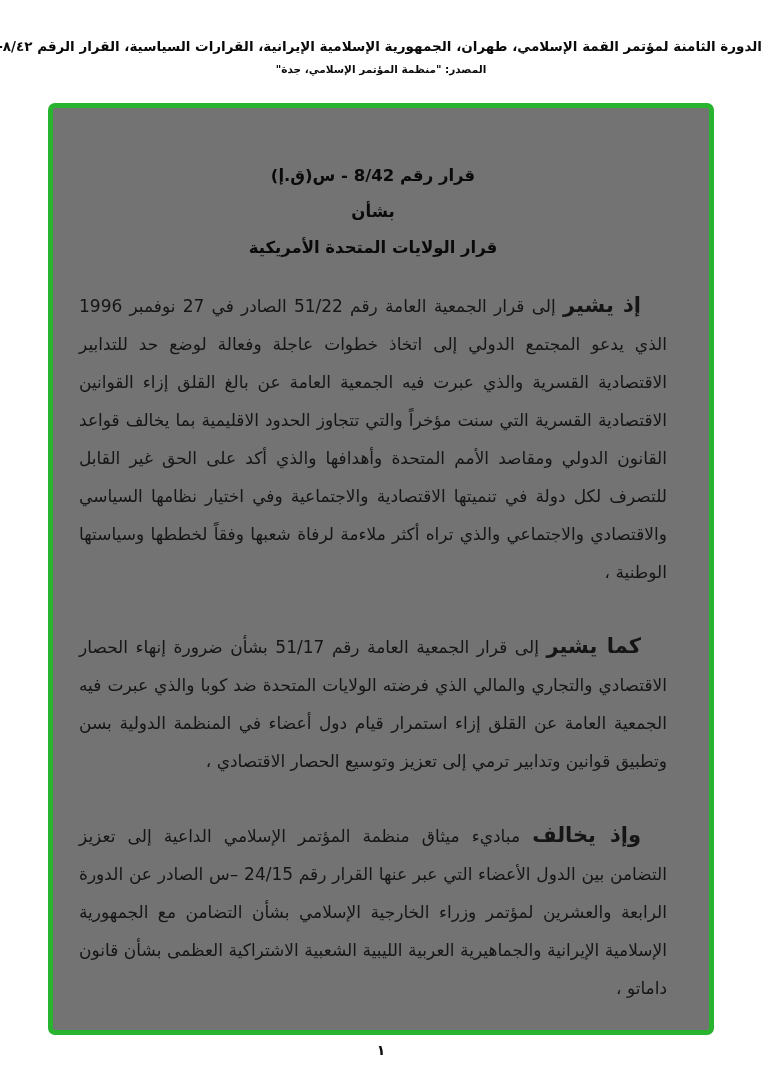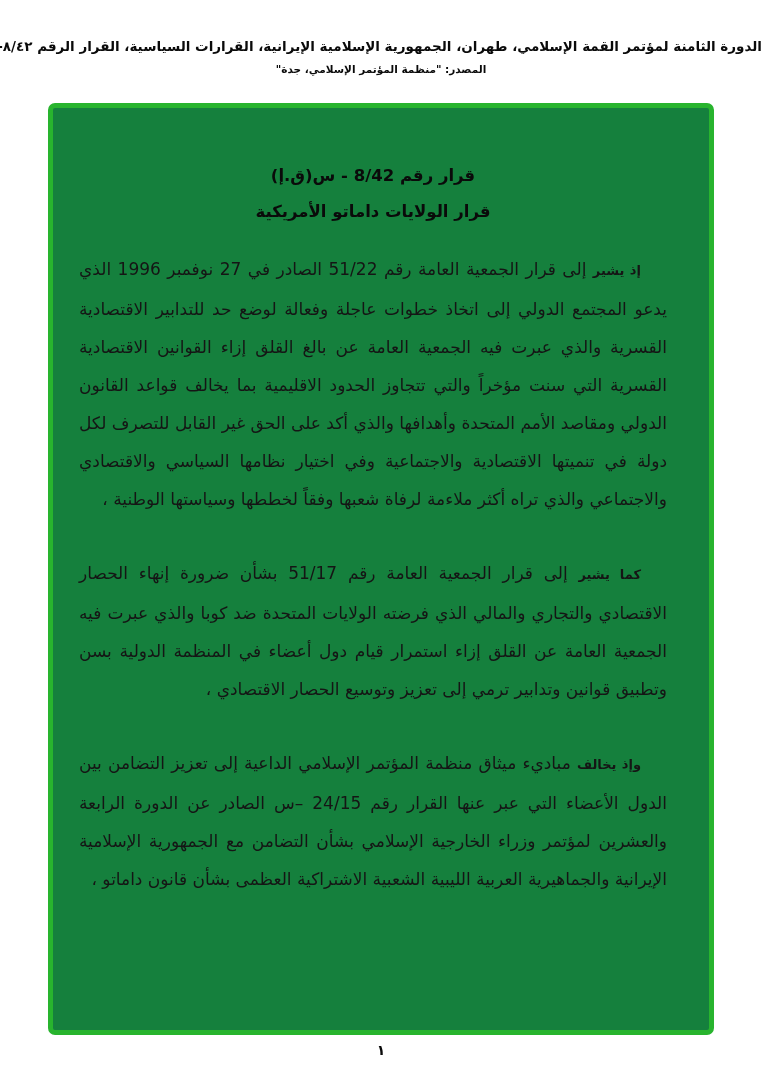--- a/index.html
+++ b/index.html
@@ -33,21 +33,21 @@
     font-size: 10.5px;
     font-weight: bold;
     color: #0a0a0a;
   }
   .frame {
     position: absolute;
     left: 48px; top: 103px;
     width: 666px; height: 932px;
     border: 5px solid #28b42e;
     border-radius: 7px;
-    background: #15803d;
+    background: #737373;
     padding: 50px 42px 16px 26px;
   }
   .title-block {
     direction: rtl;
     text-align: center;
     font-weight: bold;
     font-size: 16.5px;
     line-height: 36px;
     color: #0a0a0a;
   }
@@ -58,21 +58,21 @@
     line-height: 38px;
     text-align: justify;
     color: #151515;
   }
   .body-block p {
     margin-bottom: 36px;
     text-indent: 26px;
   }
   .body-block p .lead {
     font-weight: bold;
-    font-size: 13px;
+    font-size: 21px;
   }
   .page-number {
     position: absolute;
     left: 0; right: 0;
     top: 1042px;
     text-align: center;
     font-size: 14px;
     font-weight: bold;
     color: #0a0a0a;
   }
@@ -84,21 +84,22 @@
 
   <div class="doc-header">
     <div class="h1">الدورة الثامنة لمؤتمر القمة الإسلامي، طهران، الجمهورية الإسلامية الإيرانية، القرارات السياسية، القرار الرقم ٨/٤٢-س(ق.إ)</div>
     <div class="h2">المصدر:  "منظمة المؤتمر الإسلامي، جدة"</div>
   </div>
 
   <div class="frame">
 
     <div class="title-block">
       <div>قرار رقم 8/42 - س(ق.إ)</div>
-      <div>قرار الولايات داماتو الأمريكية</div>
+      <div>بشأن</div>
+      <div>قرار الولايات المتحدة الأمريكية</div>
     </div>
 
     <div class="body-block">
       <p><span class="lead">إذ يشير</span><span> إلى قرار الجمعية العامة رقم 51/22 الصادر في 27 نوفمبر 1996 الذي يدعو المجتمع الدولي إلى اتخاذ خطوات عاجلة وفعالة لوضع حد للتدابير الاقتصادية القسرية والذي عبرت فيه الجمعية العامة عن بالغ القلق إزاء القوانين الاقتصادية القسرية التي سنت مؤخراً والتي تتجاوز الحدود الاقليمية بما يخالف قواعد القانون الدولي ومقاصد الأمم المتحدة وأهدافها والذي أكد على الحق غير القابل للتصرف لكل دولة في تنميتها الاقتصادية والاجتماعية وفي اختيار نظامها السياسي والاقتصادي والاجتماعي والذي تراه أكثر ملاءمة لرفاة شعبها وفقاً لخططها وسياستها الوطنية ،</span></p>
       <p><span class="lead">كما يشير</span><span> إلى قرار الجمعية العامة رقم 51/17 بشأن ضرورة إنهاء الحصار الاقتصادي والتجاري والمالي الذي فرضته الولايات المتحدة ضد كوبا والذي عبرت فيه الجمعية العامة عن القلق إزاء استمرار قيام دول أعضاء في المنظمة الدولية بسن وتطبيق قوانين وتدابير ترمي إلى تعزيز وتوسيع الحصار الاقتصادي ،</span></p>
       <p><span class="lead">وإذ يخالف</span><span> مباديء ميثاق منظمة المؤتمر الإسلامي الداعية إلى تعزيز التضامن بين الدول الأعضاء التي عبر عنها القرار رقم 24/15 –س الصادر عن الدورة الرابعة والعشرين لمؤتمر وزراء الخارجية الإسلامي بشأن التضامن مع الجمهورية الإسلامية الإيرانية والجماهيرية العربية الليبية الشعبية الاشتراكية العظمى بشأن قانون داماتو ،</span></p>
     </div>
 
   </div>
 

